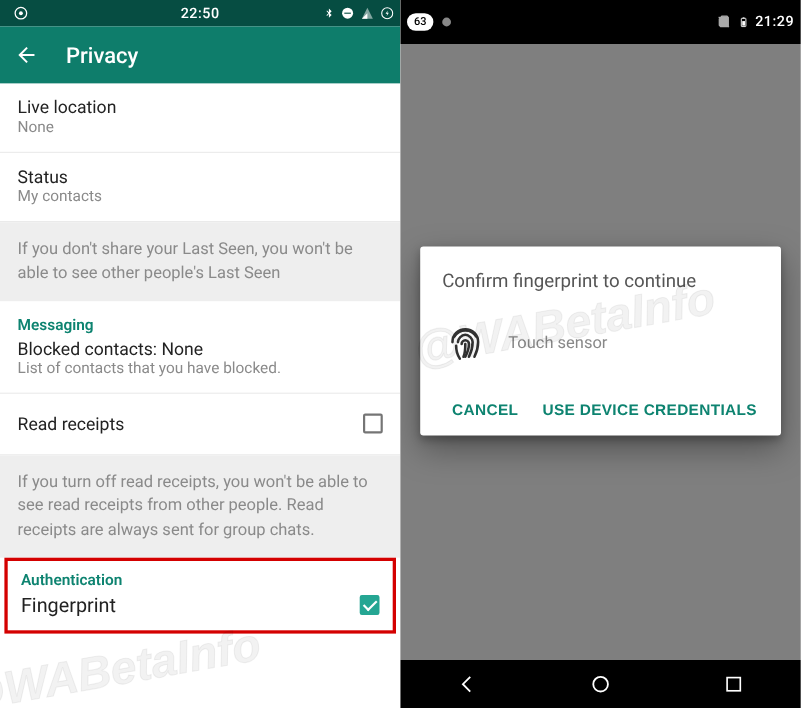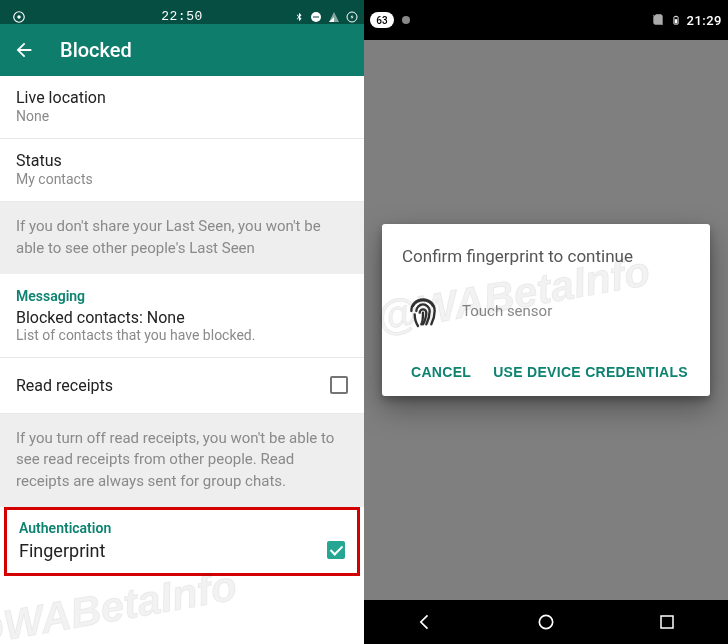--- a/index.html
+++ b/index.html
@@ -18,24 +18,23 @@
     position: relative;
     overflow: hidden;
     background: #fff;
   }
   
   .status-bar-left {
     height: 24px;
     background: #064d42;
     color: #fff;
     display: flex;
-    align-items: flex-end;
+    align-items: center;
     font-size: 13px;
     padding: 0 6px;
-    font-family: Liberation Mono, monospace;
   }
   .status-bar-left .icon-slot { margin-left: 6px; display:flex; align-items:center;}
   .status-bar-left .time { text-align:center; flex:1; font-weight:500; letter-spacing:0.5px;}
   .status-bar-left .left-icons { width: 70px; display:flex; align-items:center;}
   .status-bar-left .right-icons { width: 70px; display:flex; align-items:center; justify-content:flex-end;}
 
   .app-bar {
     height: 52px;
     background: #0e7d6b;
     color: #fff;
@@ -252,21 +251,21 @@
       </span>
     </div>
   </div>
 
   <div class="app-bar">
     <div class="back">
       <svg width="22" height="22" viewBox="0 0 24 24">
           <path fill="#fff" d="M20 11H7.8l5.6-5.6L12 4l-8 8 8 8 1.4-1.4L7.8 13H20v-2z"></path>
         </svg>
     </div>
-    <div class="title">Blocked</div>
+    <div class="title">Privacy</div>
   </div>
 
   <div class="setting-item">
     <div class="primary">Live location</div>
     <div class="secondary">None</div>
   </div>
 
   <div class="setting-item">
     <div class="primary">Status</div>
     <div class="secondary">My contacts</div>

